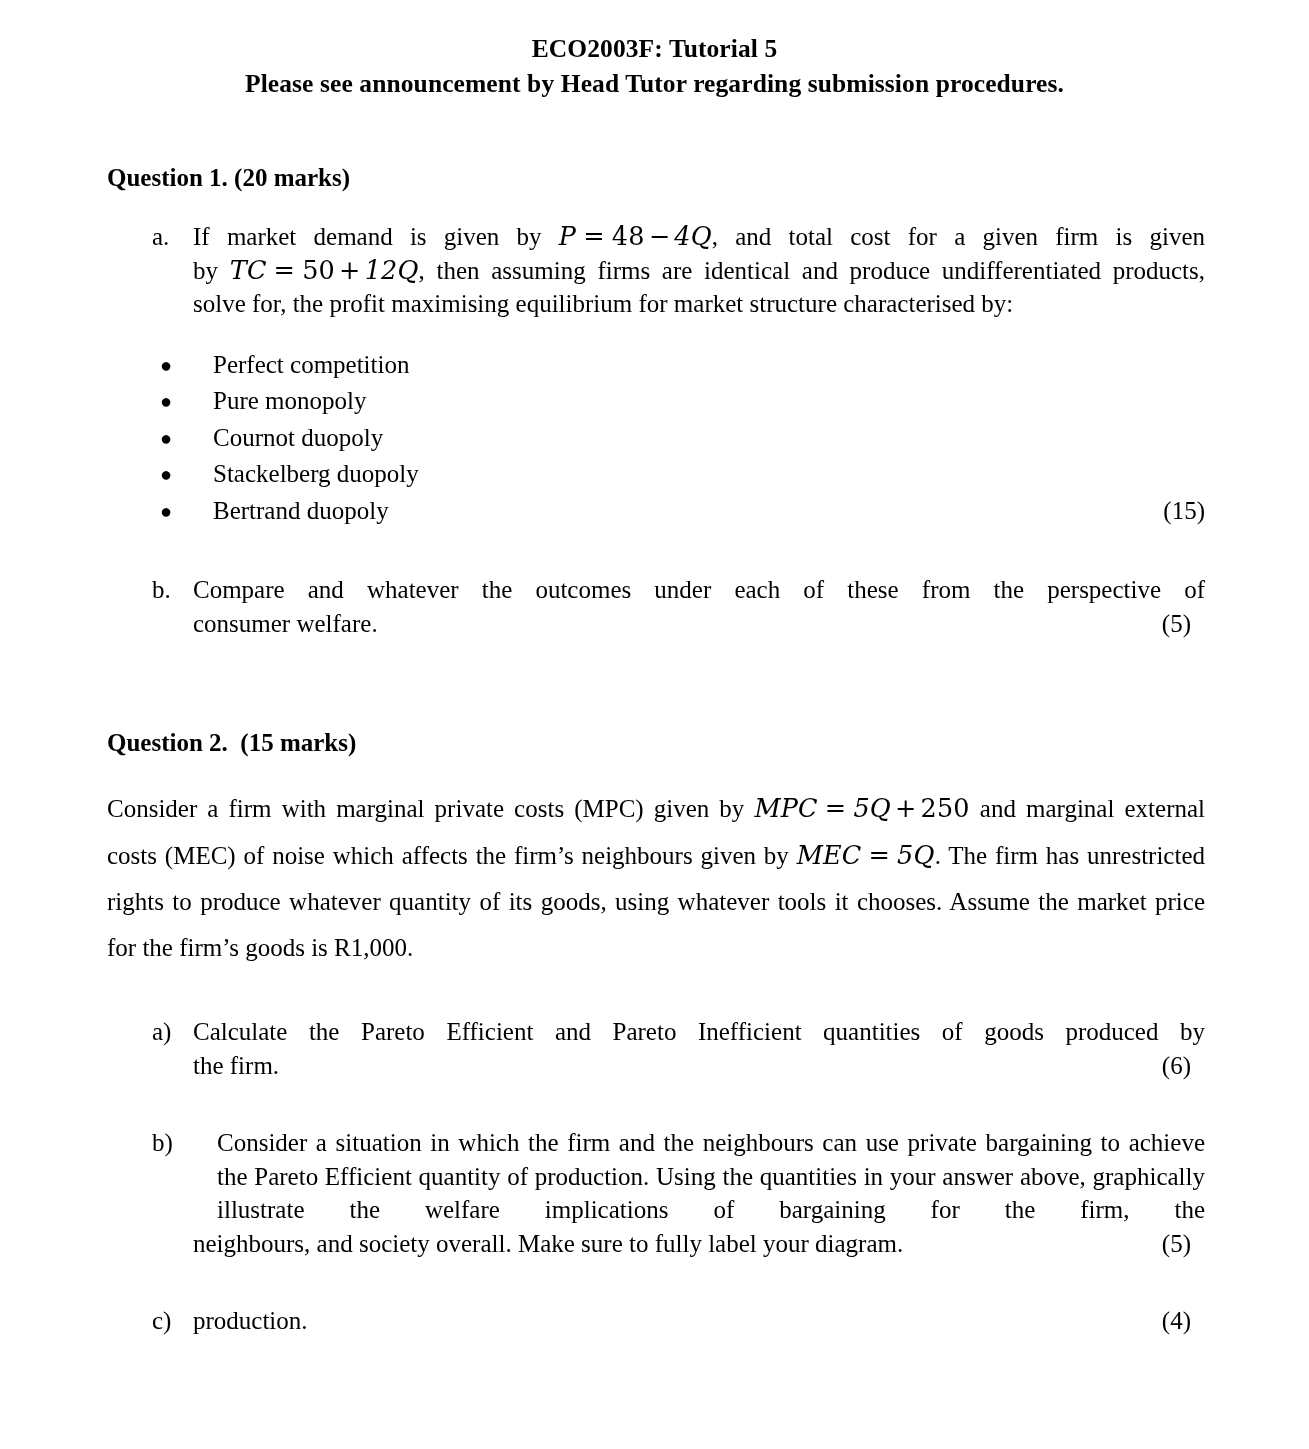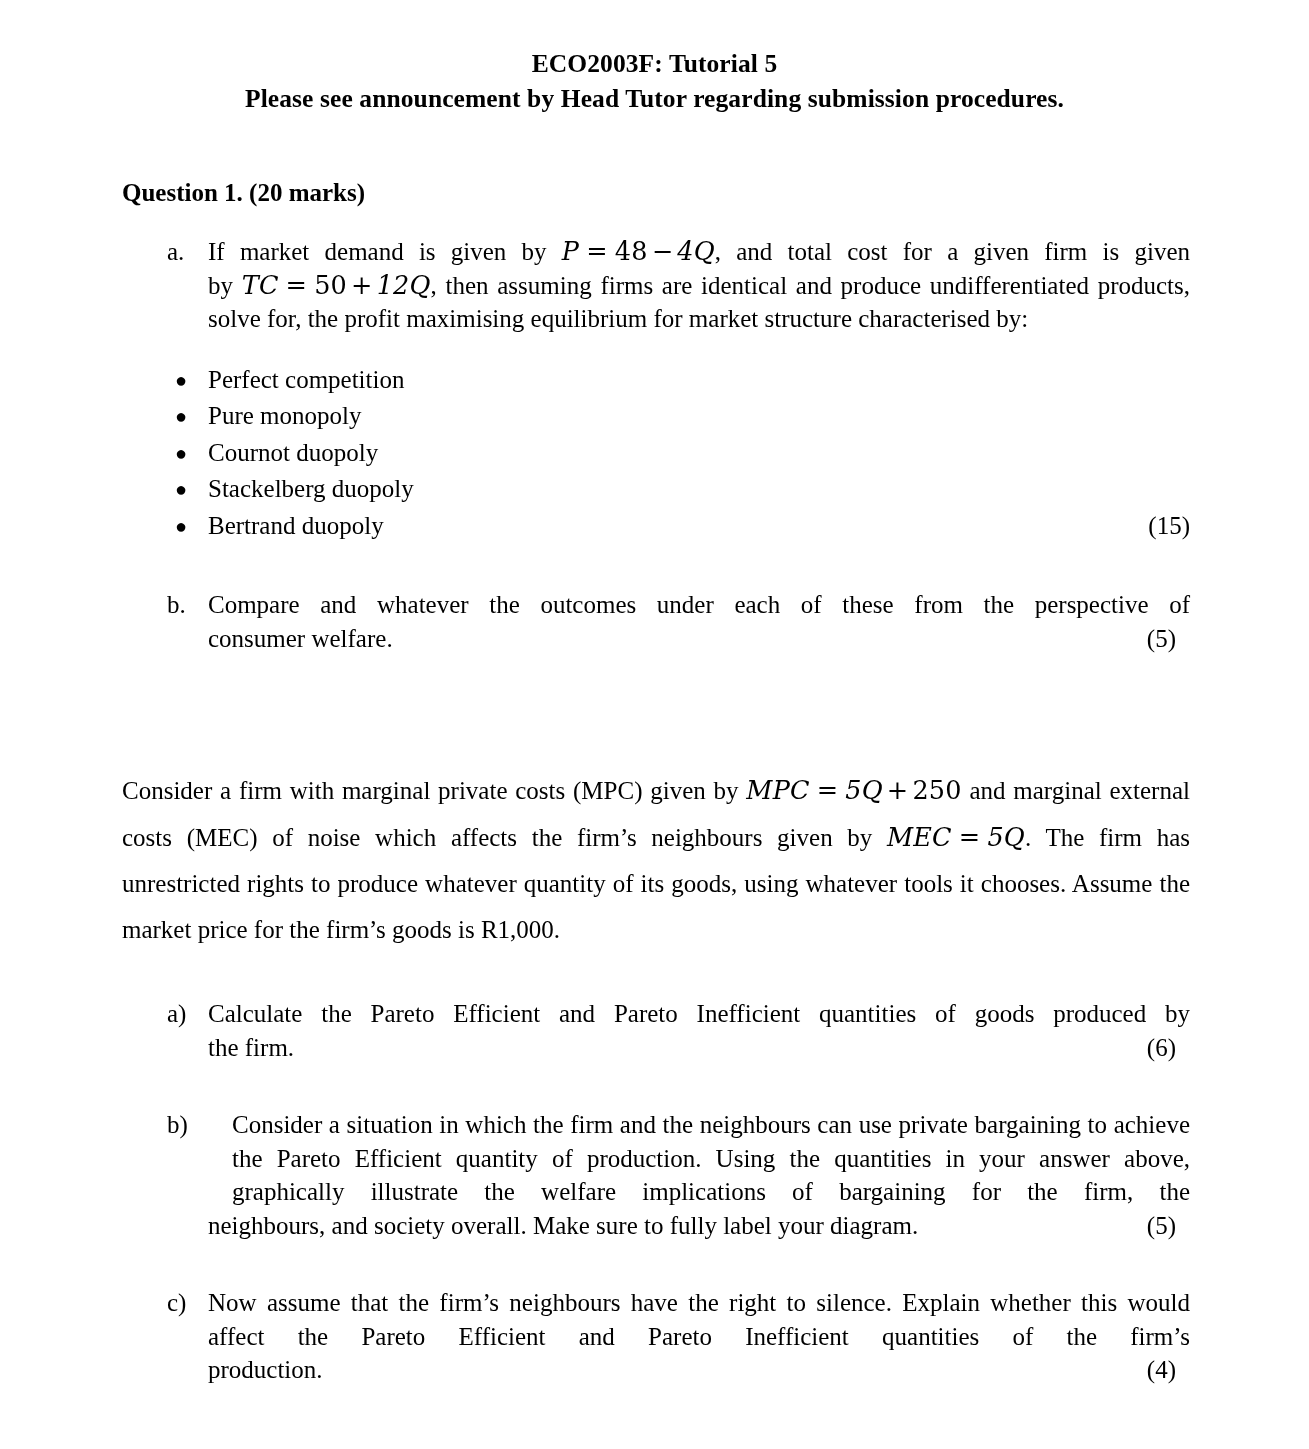--- a/index.html
+++ b/index.html
@@ -13,21 +13,21 @@
     font-family: "Liberation Serif", "DejaVu Serif", serif;
     color: #000000;
     -webkit-font-smoothing: antialiased;
   }
 
   .page {
     position: relative;
     width: 1309px;
     height: 1449px;
     box-sizing: border-box;
-    padding: 15px;
+    padding: 0;
     overflow: hidden;
   }
 
   
   .doc-header {
     padding-top: 31px;
     text-align: center;
   }
   .doc-header .hline {
     font-weight: bold;
@@ -111,21 +111,21 @@
     justify-content: space-between;
     align-items: baseline;
   }
   .bullets li .dot {
     position: absolute;
     left: 8px;
     top: 0;
     font-size: 20px;
     line-height: 36.5px;
   }
-  .bullets li .btext { text-align: right; }
+  .bullets li .btext { text-align: right; margin-left: 20px; }
 
   
   .math {
     font-family: "DejaVu Serif", "Liberation Serif", serif;
     font-style: italic;
     font-size: 25.5px;
     letter-spacing: 0.2px;
     white-space: nowrap;
   }
   .math .num,
@@ -202,20 +202,23 @@
         <span class="lastline marks-inset">
           <span class="tail">consumer welfare.</span>
           <span class="marks-val">(5)</span>
         </span>
       </span>
     </div>
 
     <div class="gap-xl"></div>
     <div class="gap-md"></div>
 
+    <div class="q-heading">
+      <span>Question 2.</span><span>&nbsp;&nbsp;</span><span class="marks">(15 marks)</span>
+    </div>
 
     <div class="gap-md"></div>
 
     <div class="para"><span>Consider a firm with marginal private costs (MPC) given by</span>&nbsp;<span class="math"><span>MPC</span><span class="rel">=</span><span>5Q</span><span class="plus">+</span><span class="num">250</span></span>&nbsp;<span>and marginal external costs (MEC) of noise which affects the firm’s neighbours given by</span>&nbsp;<span class="math"><span>MEC</span><span class="rel">=</span><span>5Q</span></span><span>. The firm has unrestricted rights to produce whatever quantity of its goods, using whatever tools it chooses. Assume the market price for the firm’s goods is R1,000.</span></div>
 
     <div class="gap-lg"></div>
 
     <div class="item">
       <span class="marker">a)</span>
       <span class="body">
@@ -238,21 +241,20 @@
           <span class="marks-val">(5)</span>
         </span>
       </span>
     </div>
 
     <div class="gap-lg"></div>
 
     <div class="item">
       <span class="marker">c)</span>
       <span class="body">
-        <span style="display:block; text-align:justify; text-align-last:justify;">Now assume that the firm’s neighbours have the right to silence. Explain whether this would affect the Pareto Efficient and Pareto Inefficient quantities of the firm’s</span>
         <span class="lastline marks-inset">
           <span class="tail">production.</span>
           <span class="marks-val">(4)</span>
         </span>
       </span>
     </div>
 
   </div>
 </div>
 

